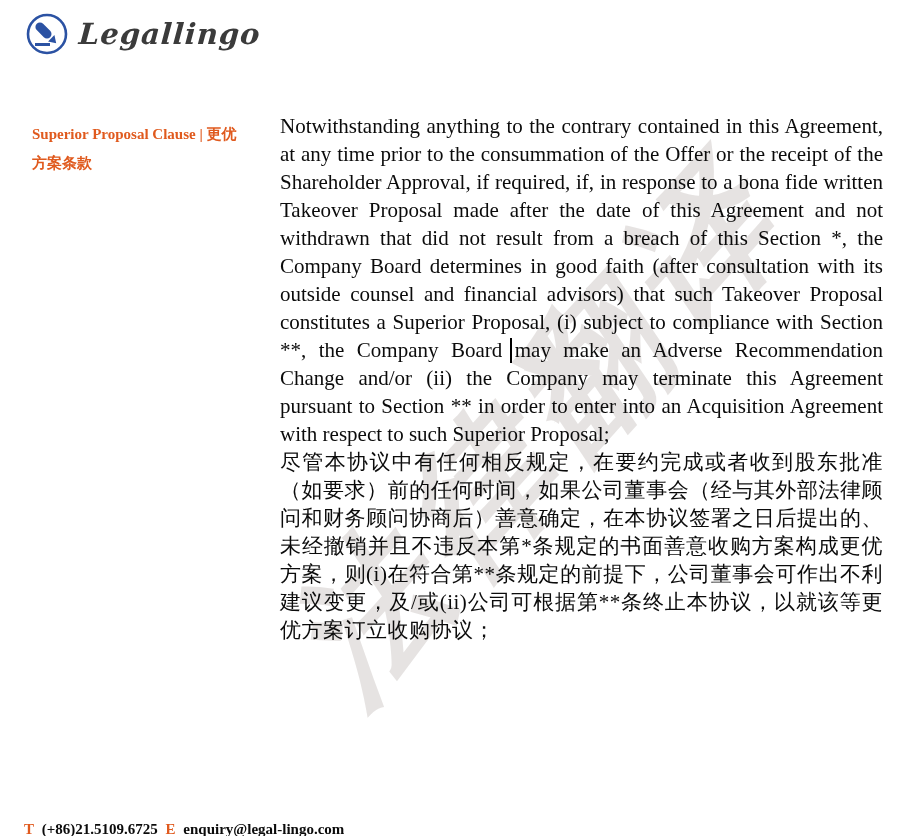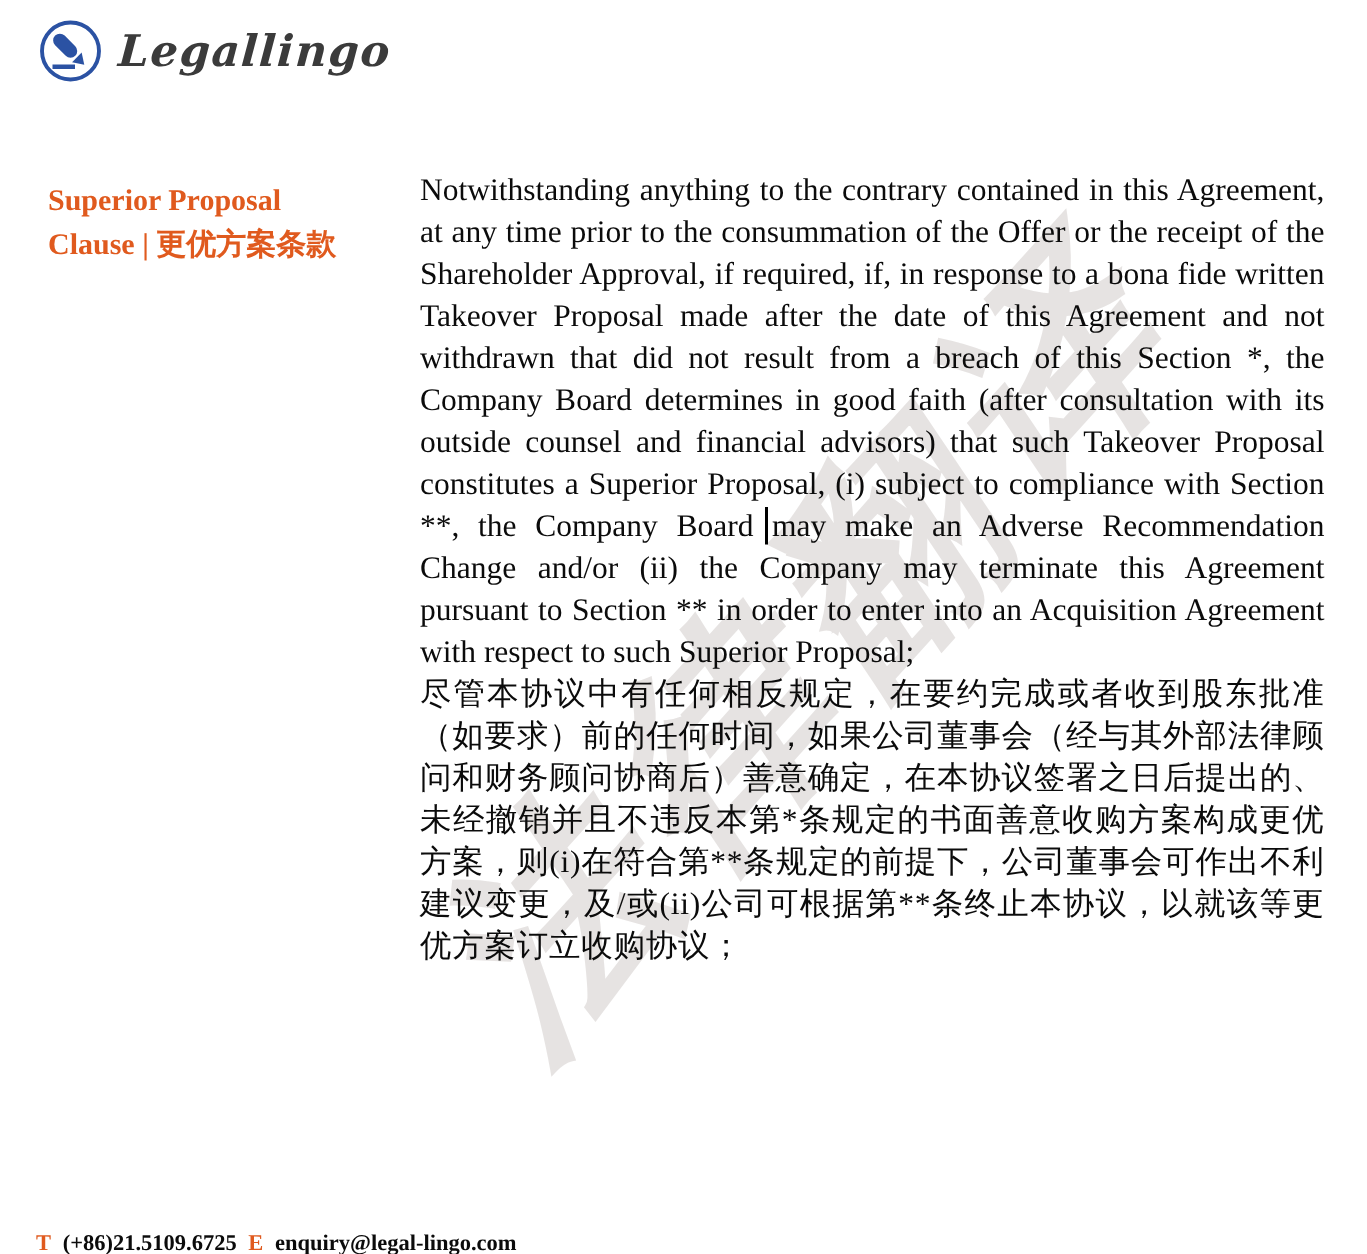--- a/index.html
+++ b/index.html
@@ -50,21 +50,21 @@
     pointer-events: none;
     user-select: none;
   }
 
   
   .term {
     position: absolute;
     left: 32px; top: 120px;
     width: 215px;
     font-weight: 700;
-    font-size: 20px;
+    font-size: 15px;
     line-height: 29px;
     color: #e05a1e;
     z-index: 1;
   }
 
   
   .content {
     position: absolute;
     left: 280px; top: 112px;
     width: 603px;

